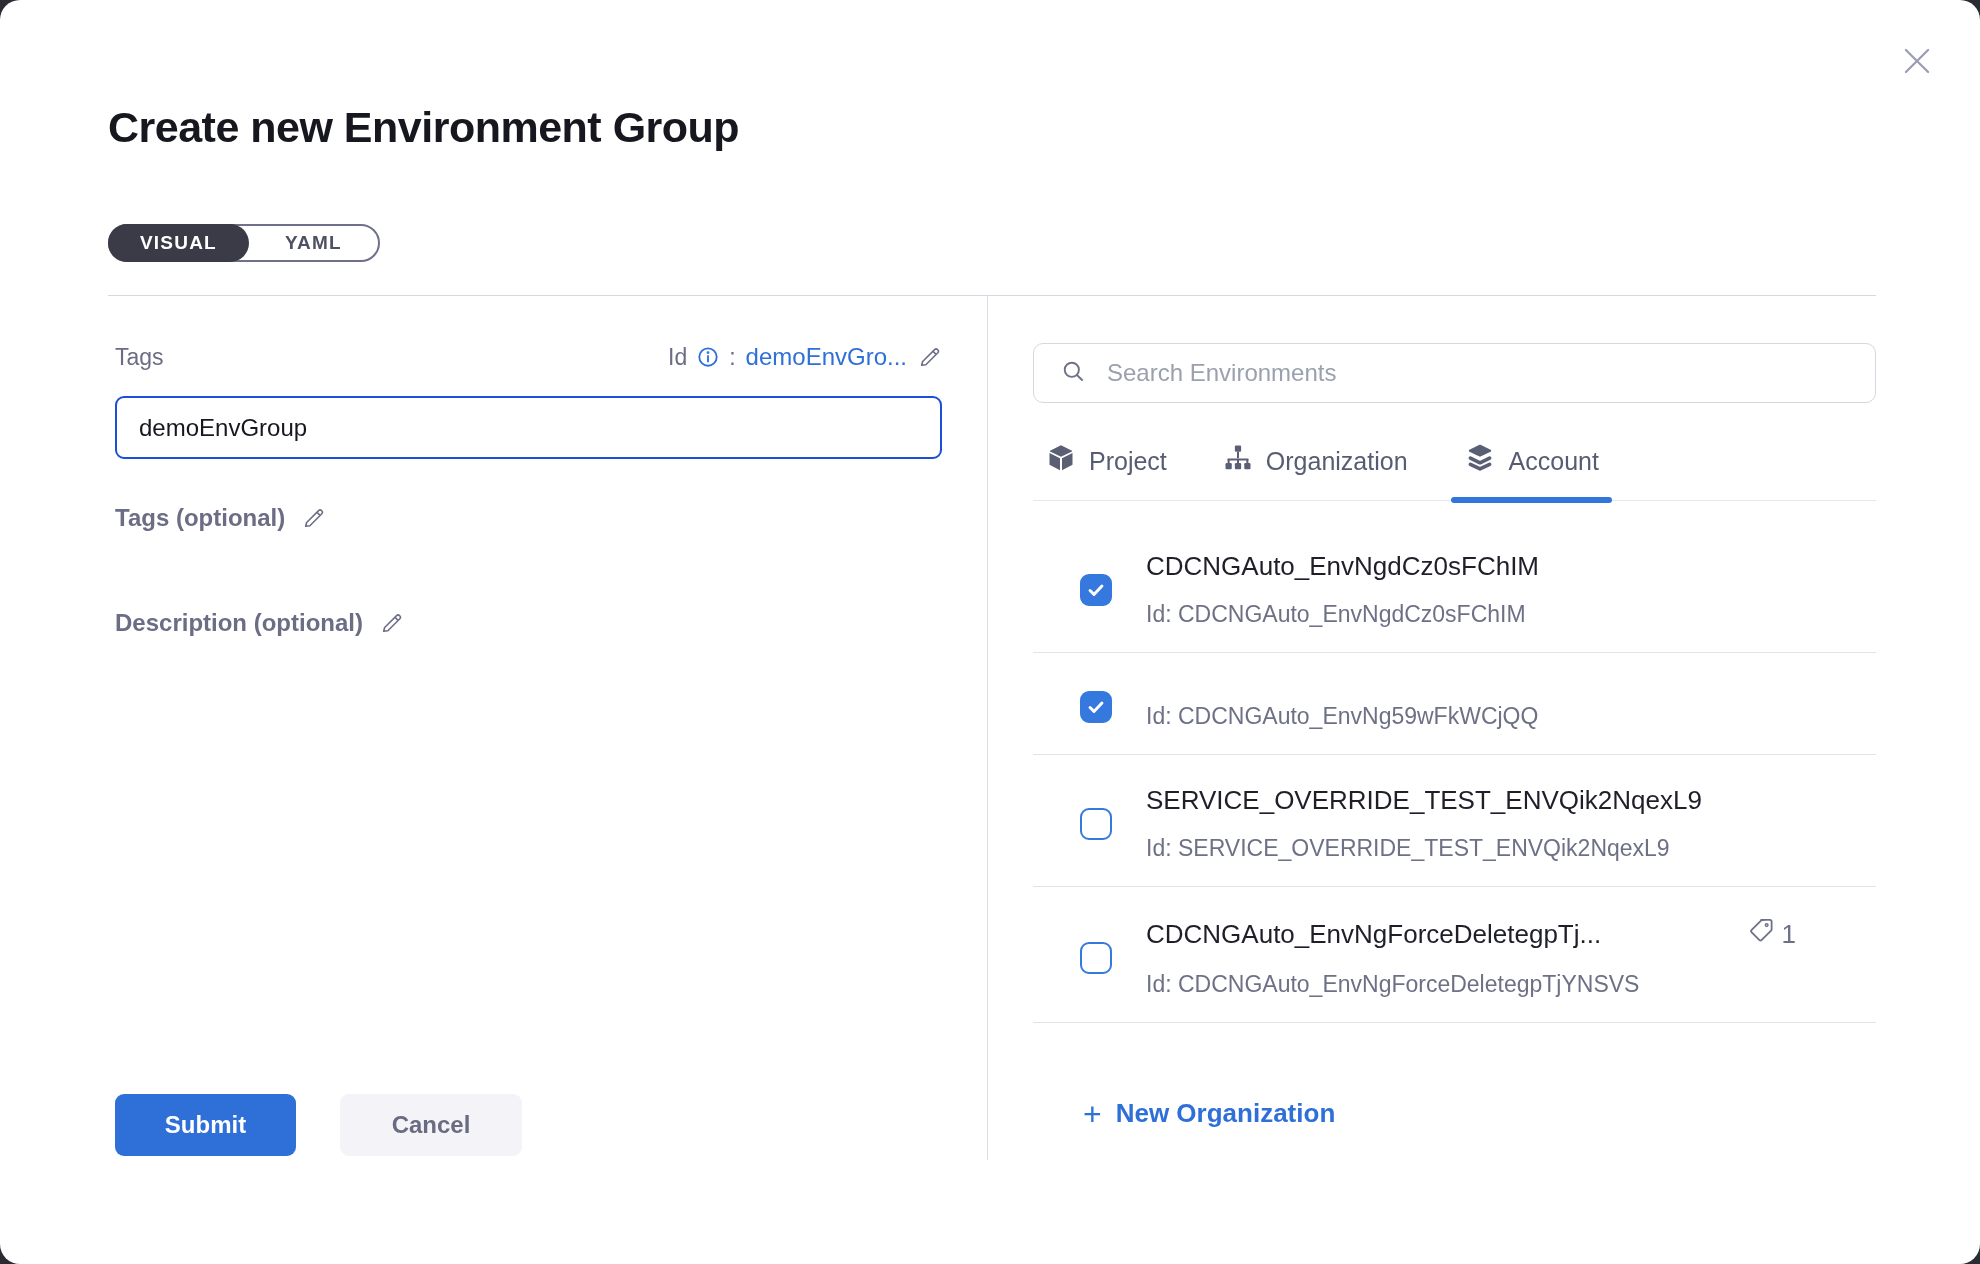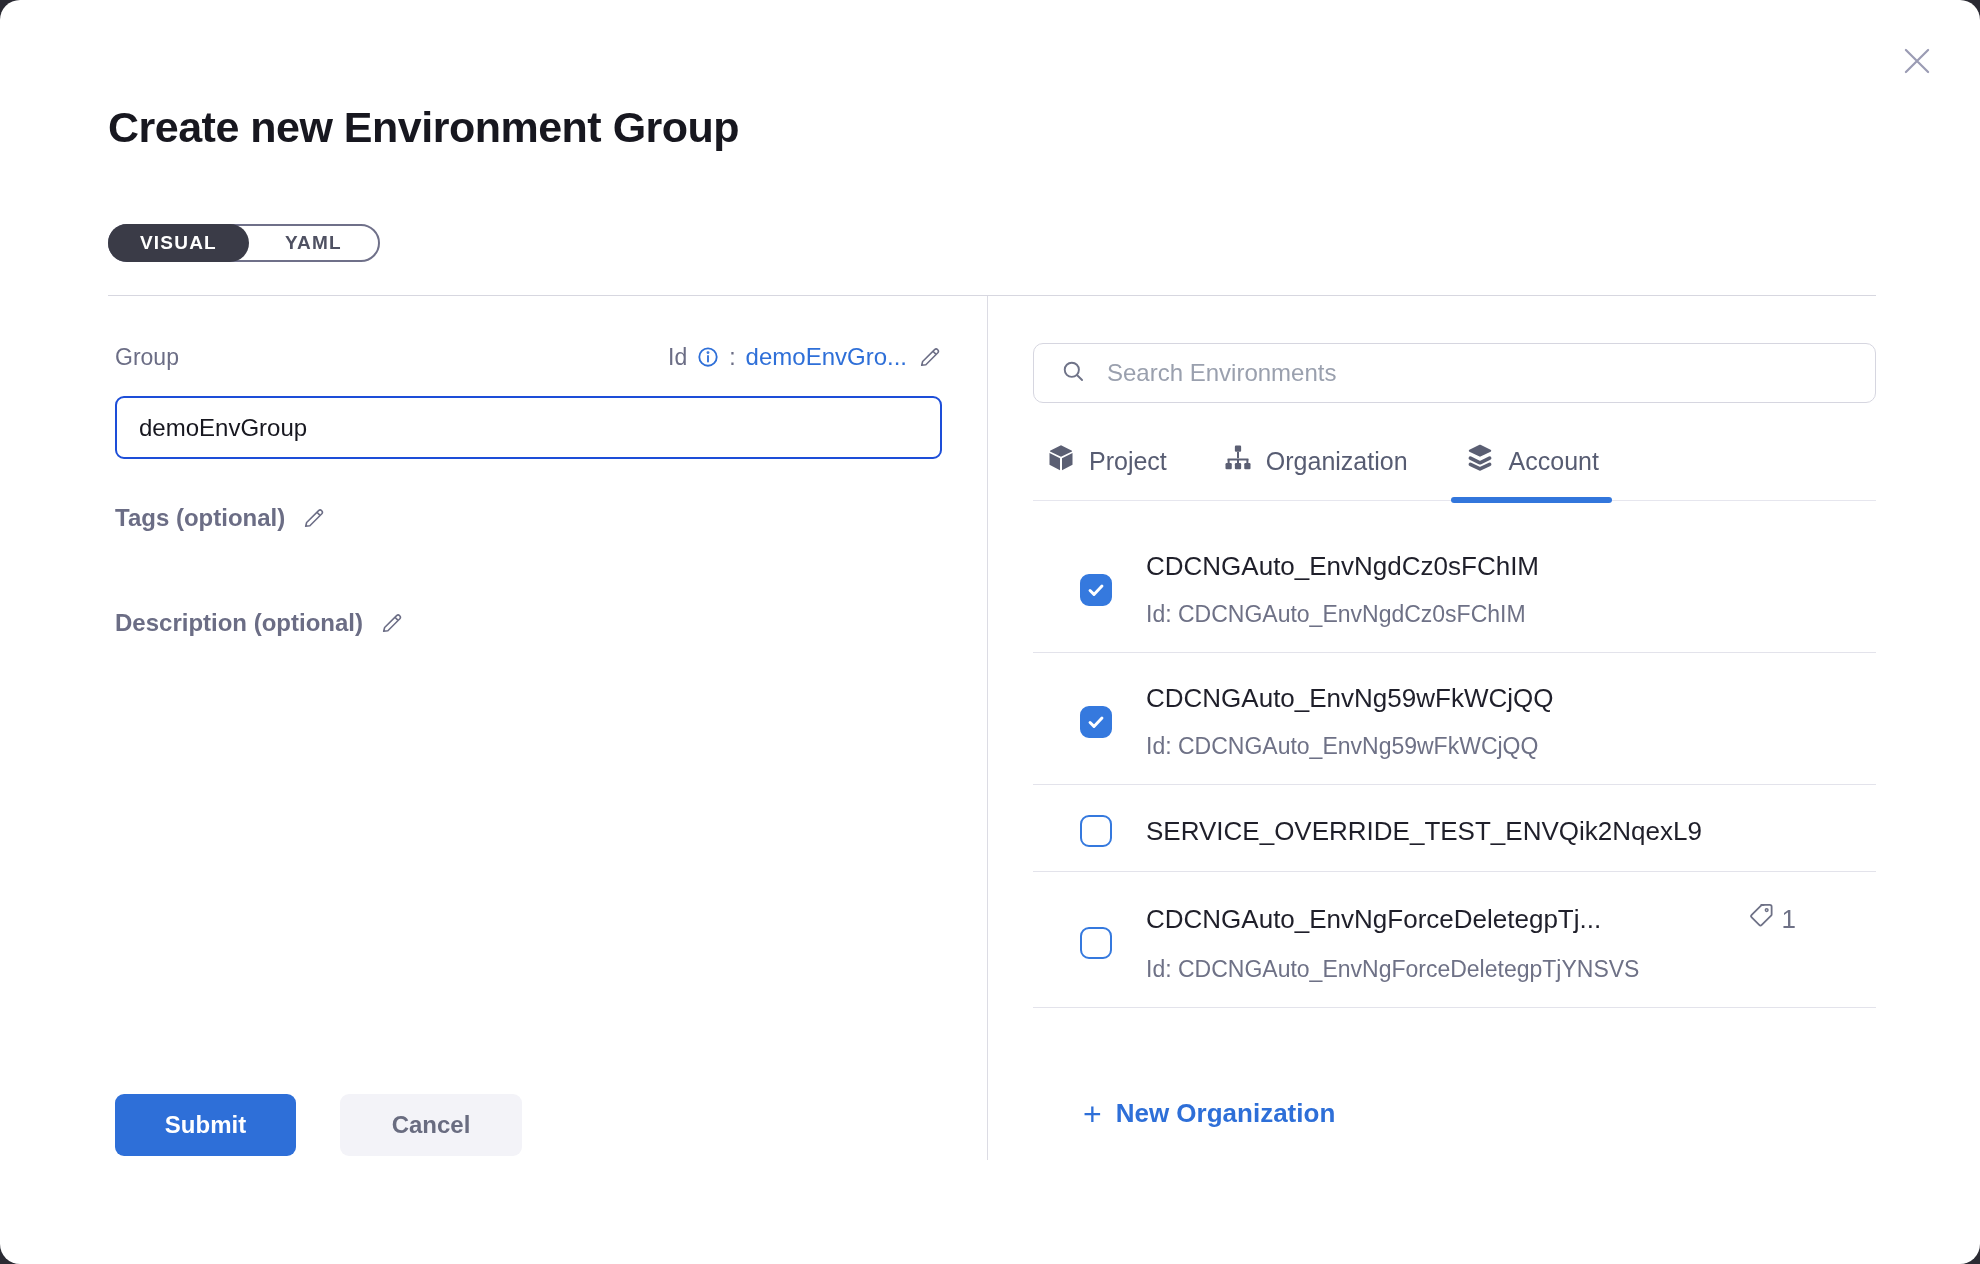--- a/index.html
+++ b/index.html
@@ -182,21 +182,21 @@
     <div class="mode-seg unselected">YAML</div>
   </div>
 
   <div class="top-divider"></div>
 
   <div class="main">
 
     <div class="left-pane">
 
       <div class="name-row">
-        <span class="field-label">Group</span>
+        <span class="field-label">Tags</span>
         <span class="id-group">
           <span>Id</span>
           <span class="icon-btn">
             <svg width="22" height="22" viewBox="0 0 24 24" fill="none" stroke="#2e6fd8" stroke-width="2">
                 <circle cx="12" cy="12" r="9.5"></circle>
                 <path d="M12 10.8V17" stroke-linecap="round"></path>
                 <circle cx="12" cy="7.2" r="0.6" fill="#2e6fd8"></circle>
               </svg>
           </span>
           <span>:</span>
@@ -305,35 +305,33 @@
           </div>
         </div>
 
         <div class="env-item">
           <div class="checkbox checked">
             <svg width="22" height="22" viewBox="0 0 24 24" fill="none" stroke="#ffffff" stroke-width="3.2" stroke-linecap="round" stroke-linejoin="round">
                 <path d="M5.5 12.5l4.3 4.3 8.7-9.2"></path>
               </svg>
           </div>
           <div class="env-text">
-            <div class="env-name-row">
-              <div class="env-name">CDCNGAuto_EnvNg59wFkWCjQQ</div>
-            </div>
             <div class="env-id">Id: CDCNGAuto_EnvNg59wFkWCjQQ</div>
           </div>
         </div>
 
         <div class="env-item">
           <div class="checkbox">
             
           </div>
           <div class="env-text">
             <div class="env-name-row">
               <div class="env-name">SERVICE_OVERRIDE_TEST_ENVQik2NqexL9</div>
             </div>
+            <div class="env-id">Id: SERVICE_OVERRIDE_TEST_ENVQik2NqexL9</div>
           </div>
         </div>
 
         <div class="env-item">
           <div class="checkbox">
             
           </div>
           <div class="env-text">
             <div class="env-name-row">
               <div class="env-name">CDCNGAuto_EnvNgForceDeletegpTj...</div>

